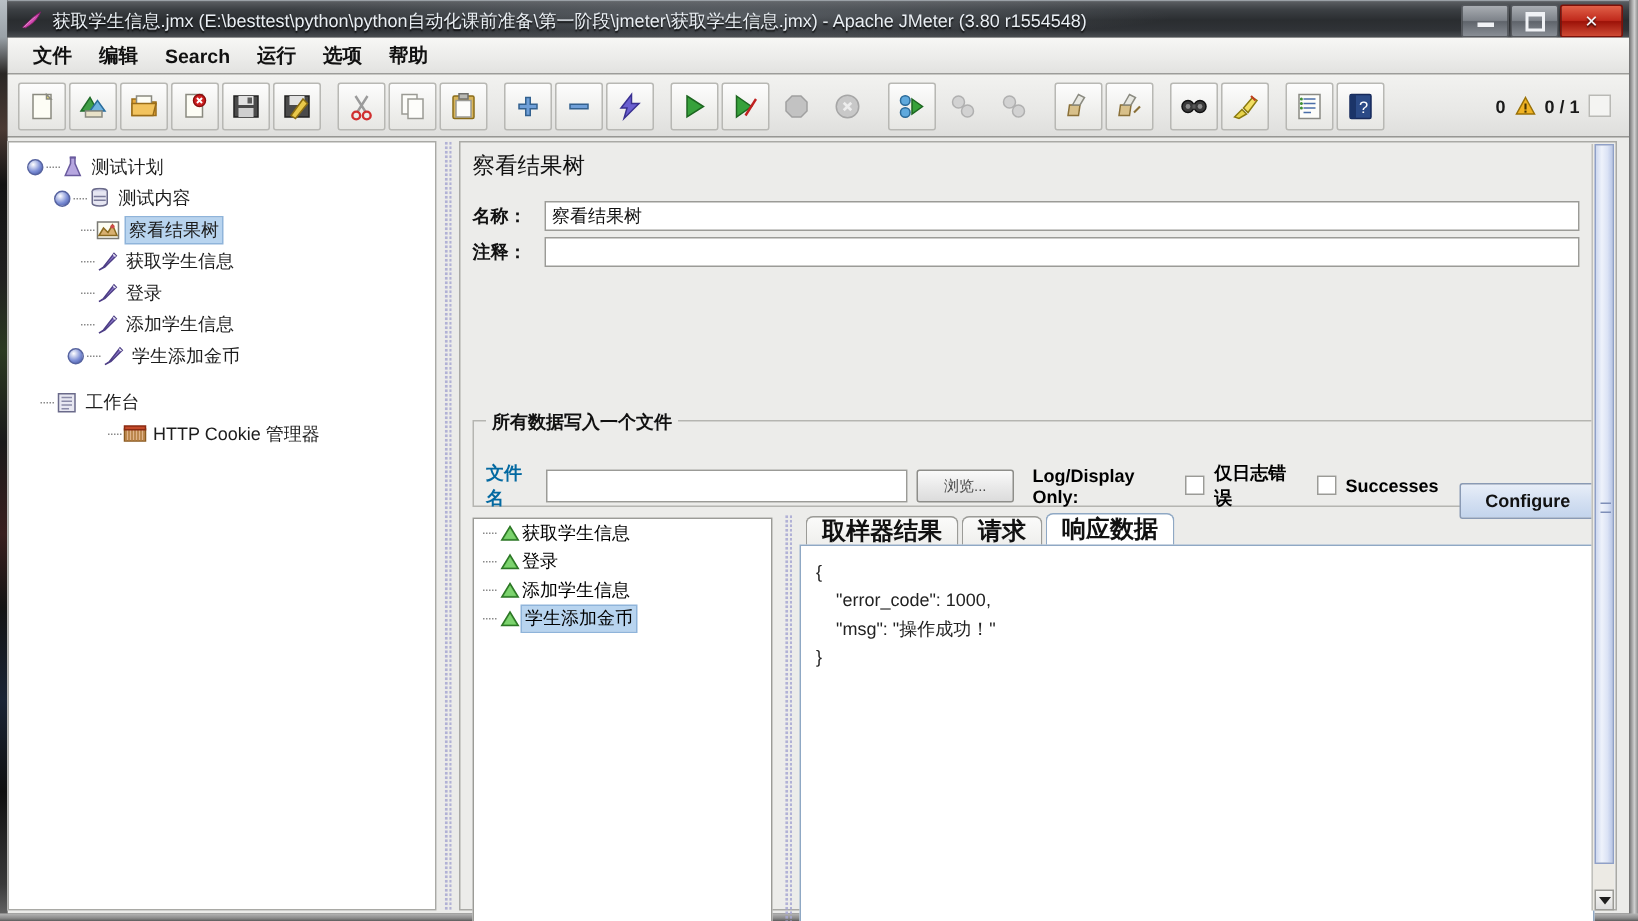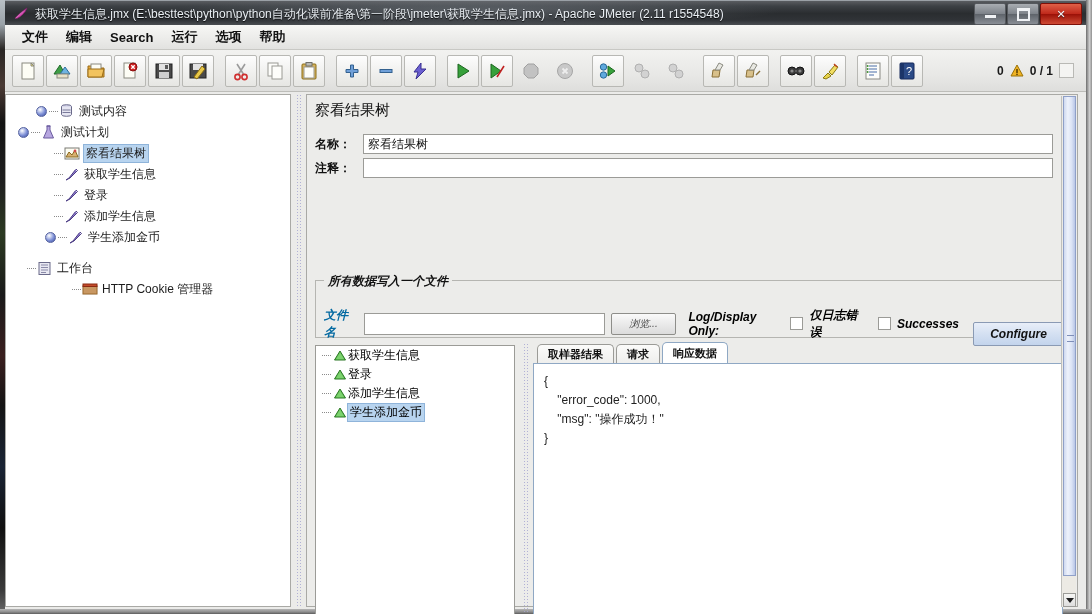--- a/index.html
+++ b/index.html
@@ -92,21 +92,21 @@
   .ticon{width:17px;height:17px;flex:none;display:flex;align-items:center;justify-content:center;}
 
   
   .rp-title{position:absolute;left:8px;top:6px;font-size:15px;color:#111;}
   .field-row{position:absolute;left:8px;height:22px;display:flex;align-items:center;}
   .field-label{font-weight:bold;font-size:12px;color:#111;width:48px;flex:none;}
   .field-input{height:20px;background:#fff;border:1px solid #9b9b97;box-sizing:border-box;
     font-size:12px;color:#111;padding:2px 4px;display:flex;align-items:center;}
 
   .groupbox{position:absolute;left:8px;top:185px;width:750px;height:58px;
-    border:1px solid #b5b5b1;box-sizing:border-box;background:#ececea;font-style:italic;}
+    border:1px solid #b5b5b1;box-sizing:border-box;background:#ececea;}
   .groupbox-title{position:absolute;left:8px;top:-8px;background:#ececea;padding:0 4px;
     font-weight:bold;font-size:12px;color:#111;}
   .gb-row{position:absolute;left:8px;top:20px;display:flex;align-items:center;gap:6px;}
   .btn{height:24px;padding:0 12px;border:1px solid #8e8e8a;border-radius:2px;box-sizing:border-box;
     background:linear-gradient(180deg,#fafafa,#eaeaea 50%,#dcdcdc);
     font-size:12px;color:#111;display:flex;align-items:center;justify-content:center;}
   .btn.small{height:22px;padding:0 14px;font-size:10px;color:#4a4a4a;}
   .btn.blue{background:linear-gradient(180deg,#e8eef8,#d4e0f2 50%,#c3d4ec);border-color:#8a9ab4;}
   .cbx{width:13px;height:13px;border:1px solid #9b9b97;background:#fff;box-sizing:border-box;flex:none;}
   .cblabel{font-size:12px;color:#000000;}
@@ -117,21 +117,21 @@
     background:#fff;border:1px solid #9b9b97;box-sizing:border-box;overflow:hidden;}
   .res-row{display:flex;align-items:center;height:19px;padding-left:6px;white-space:nowrap;}
   .res-sel{background:#b8d4ef;outline:1px solid #8fb4da;padding:0 2px;}
 
   .vsplit{position:absolute;left:213px;top:248px;width:10px;height:340px;}
   .vsplit .dots{position:absolute;left:3px;top:0;width:5px;height:340px;
     background-image:radial-gradient(#a7a7d2 40%,transparent 42%);background-size:3px 3px;opacity:.85;}
 
   .tabpanel{position:absolute;left:226px;top:247px;width:530px;height:320px;}
   .tabs{display:flex;align-items:flex-end;height:22px;padding-left:4px;}
-  .tab{height:20px;padding:0 10px;margin-right:2px;font-size:11px;font-weight:bold;color:#111;
+  .tab{height:20px;padding:0 10px;margin-right:2px;font-size:16px;font-weight:bold;color:#111;
     display:flex;align-items:center;box-sizing:border-box;
     border:1px solid #9b9b97;border-bottom:none;
     border-radius:5px 5px 0 0;
     background:linear-gradient(180deg,#fbfbfa,#eeeeec);}
   .tab.active{background:#fff;height:22px;border-color:#8fa8c4;}
   .tabbody{position:absolute;left:0;top:21px;width:530px;height:280px;
     background:#fff;border:1px solid #8fa8c4;box-sizing:border-box;overflow:hidden;
     font-size:12px;color:#222;padding:8px 10px;line-height:19px;white-space:pre;}
 
   .rp-vscroll{position:absolute;right:1px;top:1px;width:15px;height:511px;
@@ -155,21 +155,21 @@
   <div class="frame-left"></div>
   <div class="frame-right"></div>
   <div class="frame-bottom"></div>
 
   <div class="titlebar">
     <div class="title-glow"></div>
     <svg class="title-icon" viewBox="0 0 16 14">
       <path d="M1 12 C4 9 9 4 14 1 C12 6 8 10 3 12.5 Z" fill="#d24ab0" stroke="#7d1f66" stroke-width="0.7"></path>
       <path d="M1.5 12.3 C4 10 7 7 10 4.5" stroke="#ffffff" stroke-width="0.5" fill="none" opacity="0.5"></path>
     </svg>
-    <div class="title-text">获取学生信息.jmx (E:\besttest\python\python自动化课前准备\第一阶段\jmeter\获取学生信息.jmx) - Apache JMeter (2.11 r1554548)</div>
+    <div class="title-text">获取学生信息.jmx (E:\besttest\python\python自动化课前准备\第一阶段\jmeter\获取学生信息.jmx) - Apache JMeter (3.80 r1554548)</div>
     <div class="win-btns">
       <div class="win-btn">
           <span class="barglyph"></span>
         </div>
       <div class="win-btn">
           <span class="sqglyph"></span>
         </div>
       <div class="win-btn close">✕</div>
     </div>
   </div>
@@ -381,44 +381,44 @@
       <span class="slot"></span>
     </div>
   </div>
 
   <div class="content">
 
     <div class="tree-pane">
       <div class="tree">
 
         <div class="trow">
+          <span class="ind" style="width:4px"></span>
+          <span class="knob"></span>
+          <span class="stem"></span>
+          <span class="ticon">
+            <svg width="15" height="15" viewBox="0 0 15 15">
+                <path d="M6 1 h3 v4 l3.5 8 h-10 L6 5 Z" fill="#b7a7e0" stroke="#6a5b9e"></path>
+                <path d="M5.5 1 h4" stroke="#6a5b9e" stroke-width="1.2"></path>
+              </svg>
+          </span>
+          <span class="tlabel">测试计划</span>
+        </div>
+
+        <div class="trow">
           <span class="ind" style="width:22px"></span>
           <span class="knob"></span>
           <span class="stem"></span>
           <span class="ticon">
             <svg width="15" height="15" viewBox="0 0 15 15">
                 <ellipse cx="7.5" cy="2.5" rx="5" ry="1.8" fill="#cfcfe6" stroke="#6a6a8a"></ellipse>
                 <path d="M2.5 2.5 v8 a5 1.8 0 0 0 10 0 v-8" fill="#e6e6f2" stroke="#6a6a8a"></path>
                 <path d="M3.5 6 h8 M3.5 8.5 h8" stroke="#7a7a9a"></path>
               </svg>
           </span>
           <span class="tlabel">测试内容</span>
-        </div>
-
-        <div class="trow">
-          <span class="ind" style="width:4px"></span>
-          <span class="knob"></span>
-          <span class="stem"></span>
-          <span class="ticon">
-            <svg width="15" height="15" viewBox="0 0 15 15">
-                <path d="M6 1 h3 v4 l3.5 8 h-10 L6 5 Z" fill="#b7a7e0" stroke="#6a5b9e"></path>
-                <path d="M5.5 1 h4" stroke="#6a5b9e" stroke-width="1.2"></path>
-              </svg>
-          </span>
-          <span class="tlabel">测试计划</span>
         </div>
 
         <div class="trow">
           <span class="ind" style="width:40px"></span>
           <span class="stem"></span>
           <span class="ticon">
             <svg width="16" height="15" viewBox="0 0 16 15">
                 <rect x="1" y="2" width="14" height="11" fill="#fdfdf2" stroke="#7a7a74"></rect>
                 <path d="M2 11 L5 6 L8 9 L11 4 L14 11 Z" fill="#d8b070" stroke="#8a6a20"></path>
                 <circle cx="11" cy="5" r="1.4" fill="#d04a4a"></circle>

